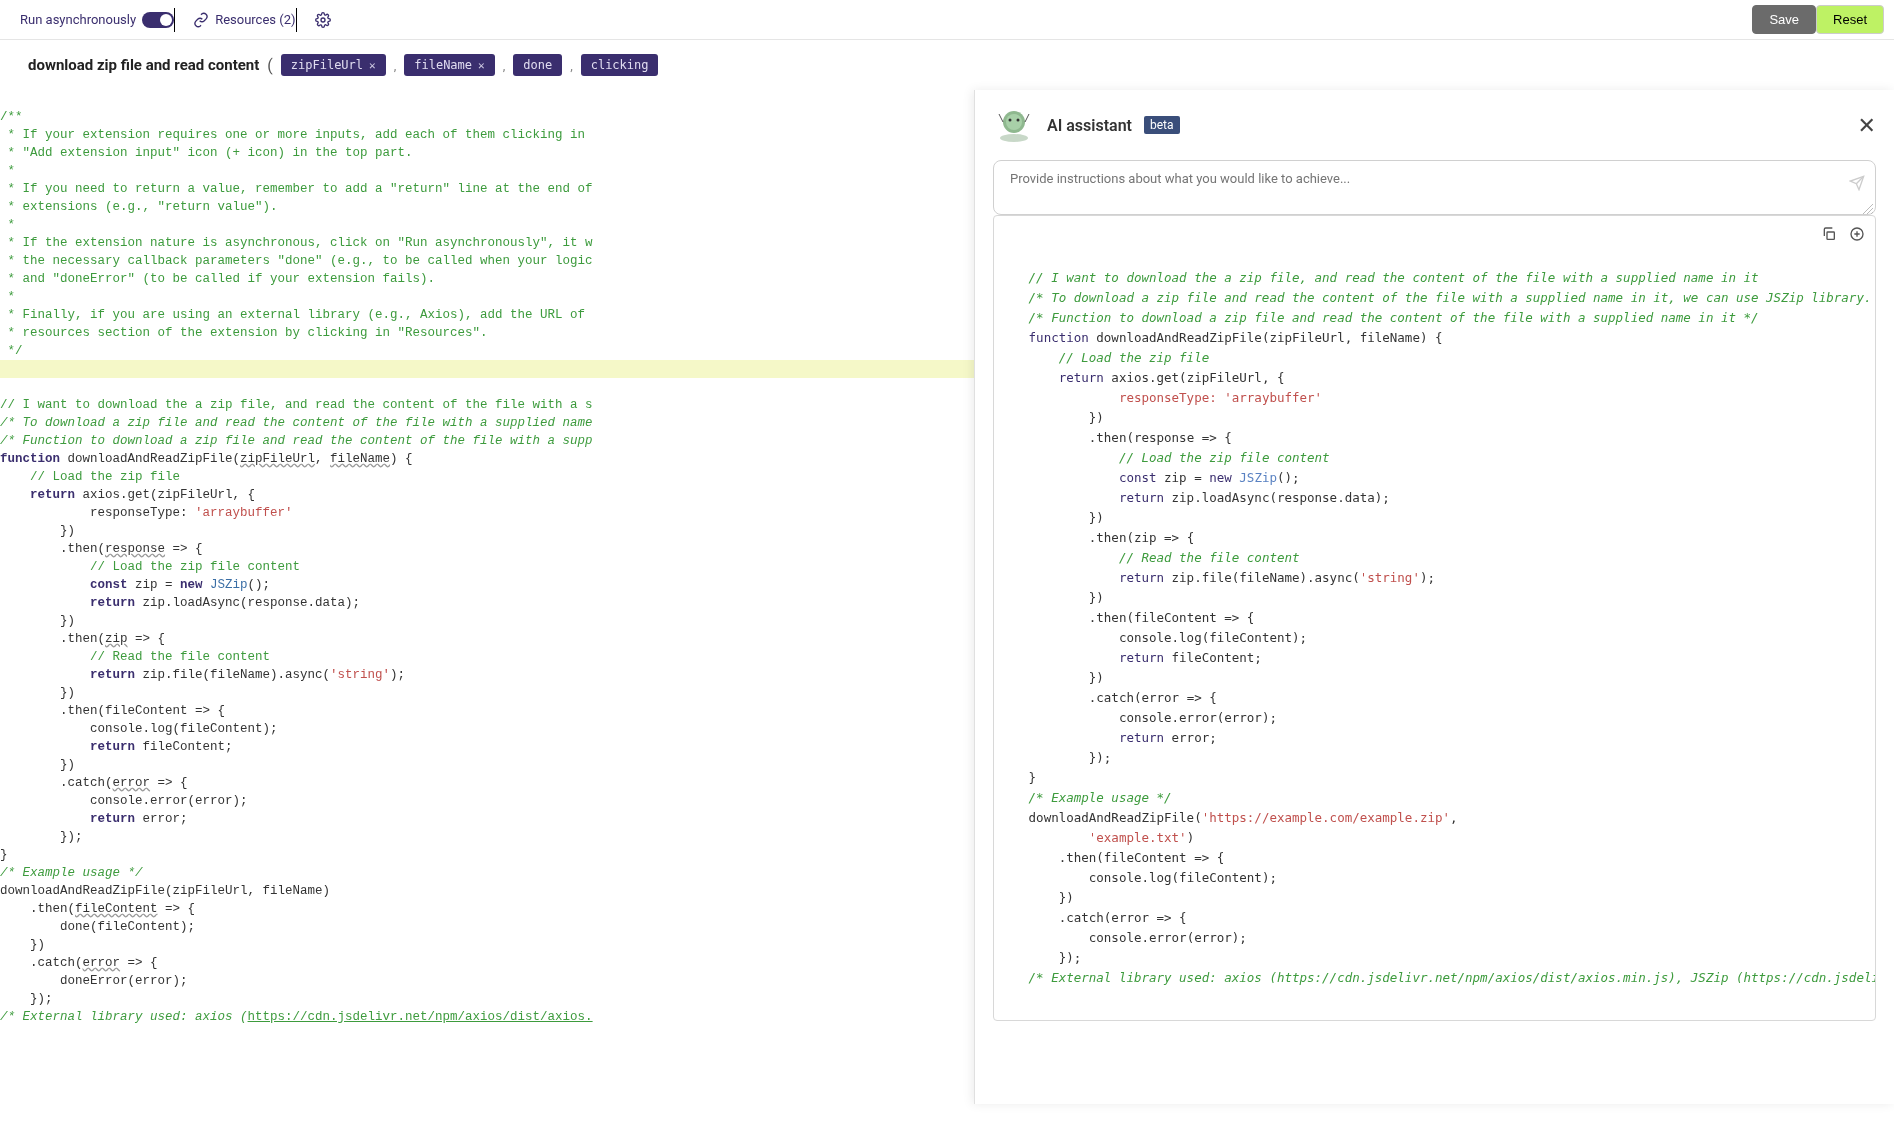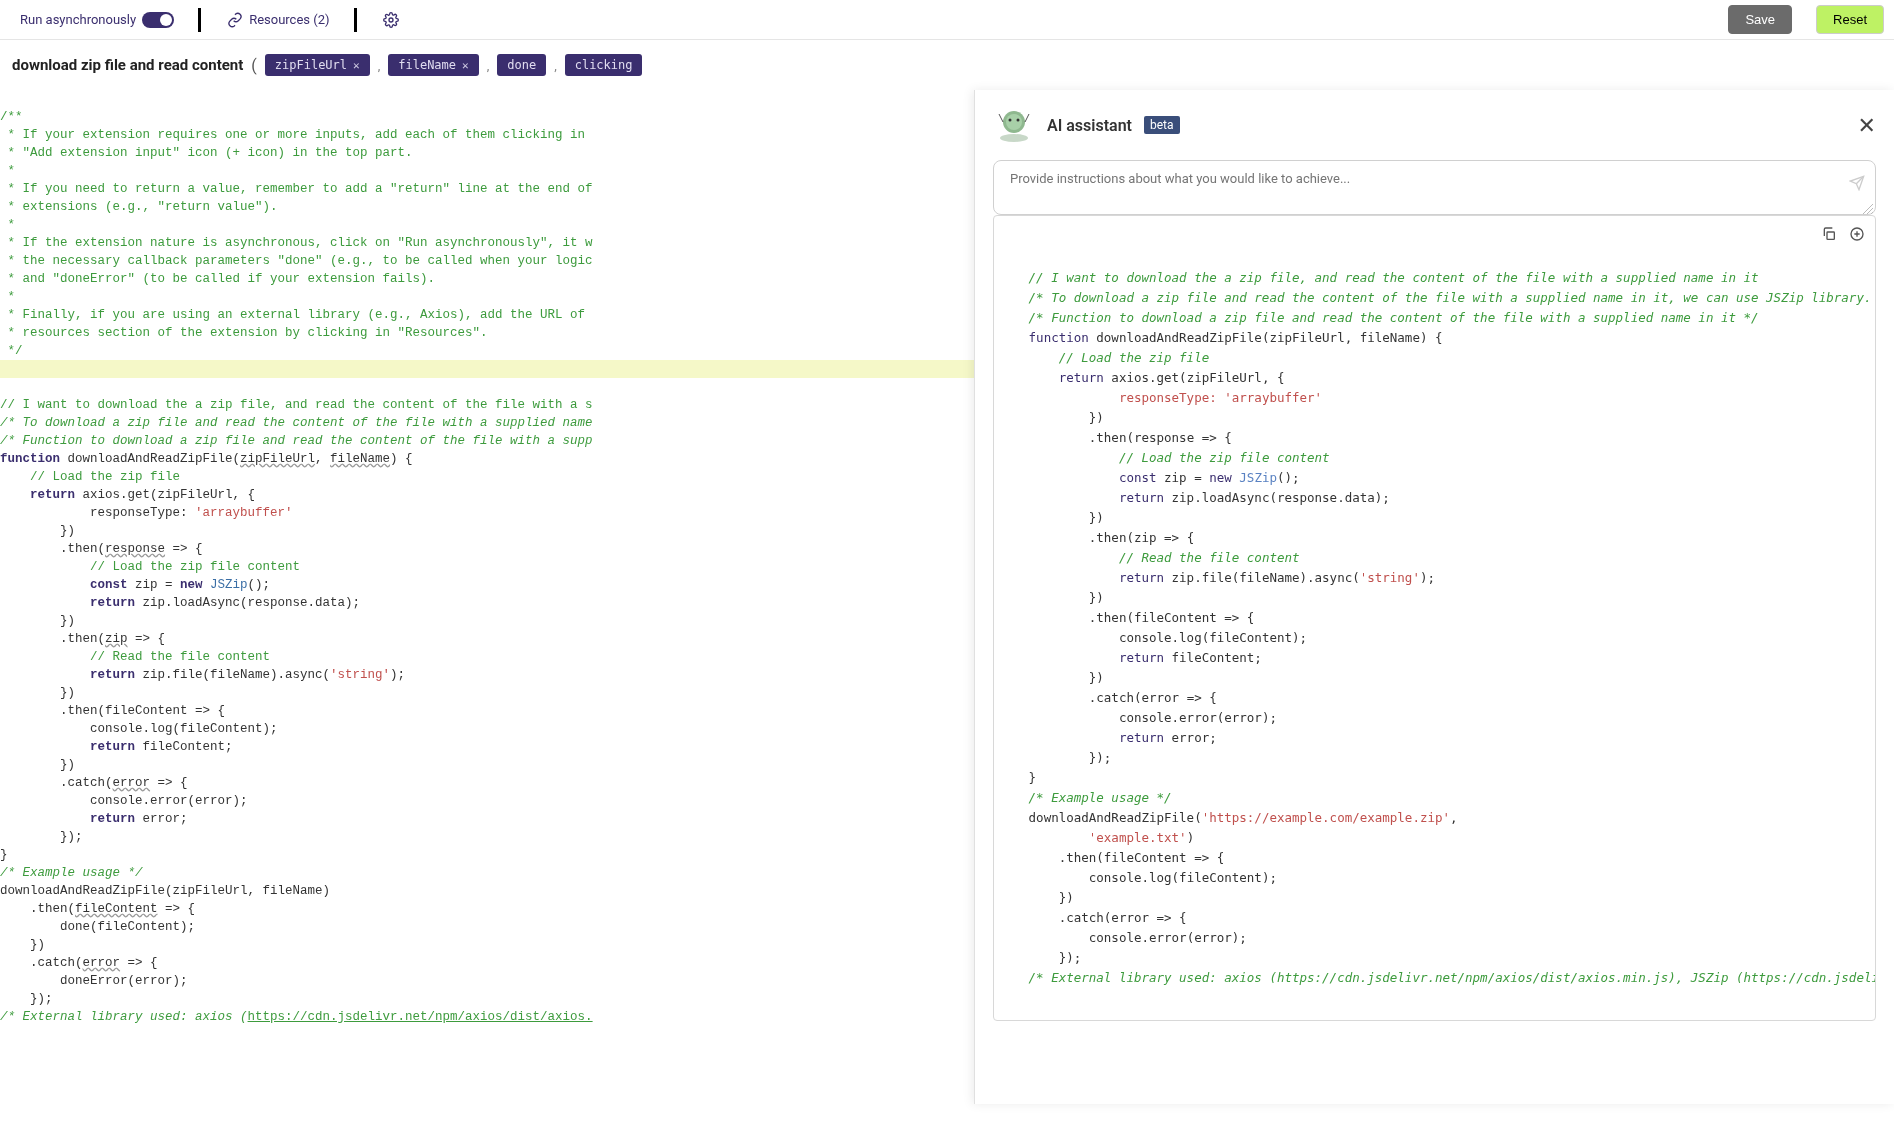--- a/index.html
+++ b/index.html
@@ -1,26 +1,26 @@
 <!DOCTYPE html>
 <html><head>
 <meta charset="utf-8">
 <style>
 *{box-sizing:border-box;margin:0;padding:0}
 body{font-family:-apple-system,BlinkMacSystemFont,"Segoe UI",Roboto,sans-serif;font-size:13px;color:#333;background:#fff;overflow:hidden}
 .toolbar{height:40px;border-bottom:1px solid #e5e5e5;display:flex;align-items:center;padding:0 10px;justify-content:space-between}
 .toolbar-left{display:flex;align-items:center;gap:8px}
 .toolbar-item{display:flex;align-items:center;gap:6px;padding:4px 10px;color:#3a2e6e;font-size:13px}
-.toolbar-item.bordered{border-right:3px solid #000000;padding-right:24px;margin-right:8px}
+.toolbar-item.bordered{border-right:1px solid #000000;padding-right:0;margin-right:0}
 .toggle{width:32px;height:16px;background:#3a2e6e;border-radius:10px;position:relative}
 .toggle::after{content:'';position:absolute;width:12px;height:12px;border-radius:50%;background:#fff;top:2px;right:2px}
-.toolbar-right{display:flex;gap:24px}
+.toolbar-right{display:flex;gap:0}
 .btn{padding:6px 16px;border-radius:4px;font-size:13px;cursor:pointer;border:1px solid #ccc;background:#bef264}
 .btn-primary{background:#6b6b6b;color:#fff;border-color:#6b6b6b}
-.header{padding:14px 12px;display:flex;align-items:center;gap:8px;flex-wrap:wrap}
+.header{padding:14px 28px;display:flex;align-items:center;gap:8px;flex-wrap:wrap}
 .title{font-weight:700;font-size:15px;color:#222}
 .paren{font-size:16px;color:#555}
 .chip{background:#3a2e6e;color:#e0dcf0;padding:4px 10px;border-radius:3px;font-size:12px;display:inline-flex;align-items:center;gap:6px;font-family:Consolas,monospace}
 .chip-x{font-size:11px;opacity:.9}
 .comma{color:#888}
 .editor-wrap{position:relative;height:calc(100vh - 110px)}
 .editor{display:flex;font-family:Consolas,'Courier New',monospace;font-size:12.5px;line-height:18px;height:100%;overflow:hidden}
 .gutter{background:#fff;color:#999;text-align:right;padding:0 10px 0 16px;user-select:none;width:56px;flex-shrink:0}
 .code{flex:1;white-space:pre;padding-right:8px;overflow:hidden}
 .c-comment{color:#3d9b3d}

